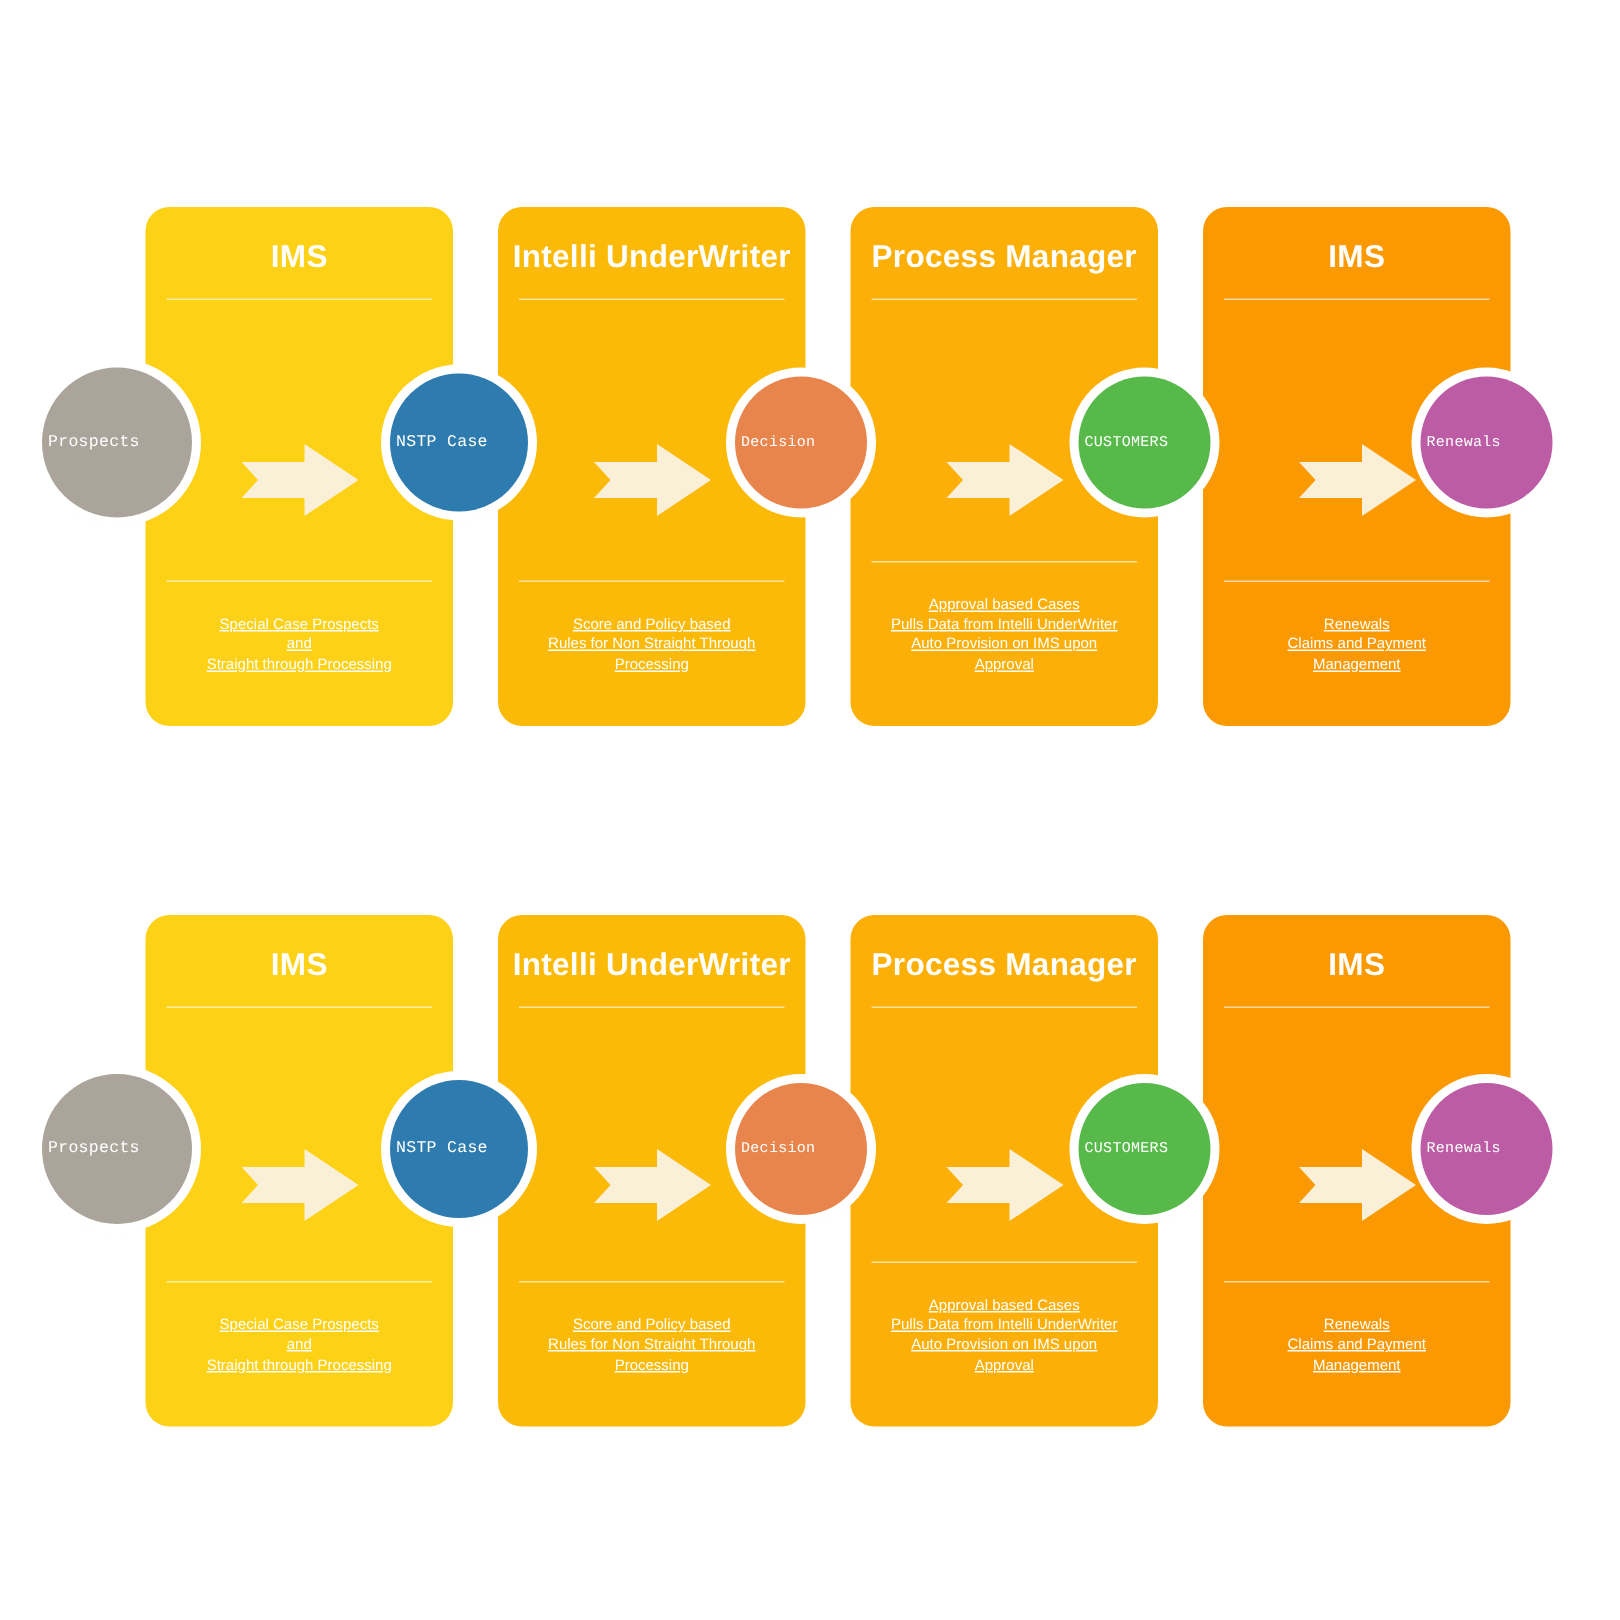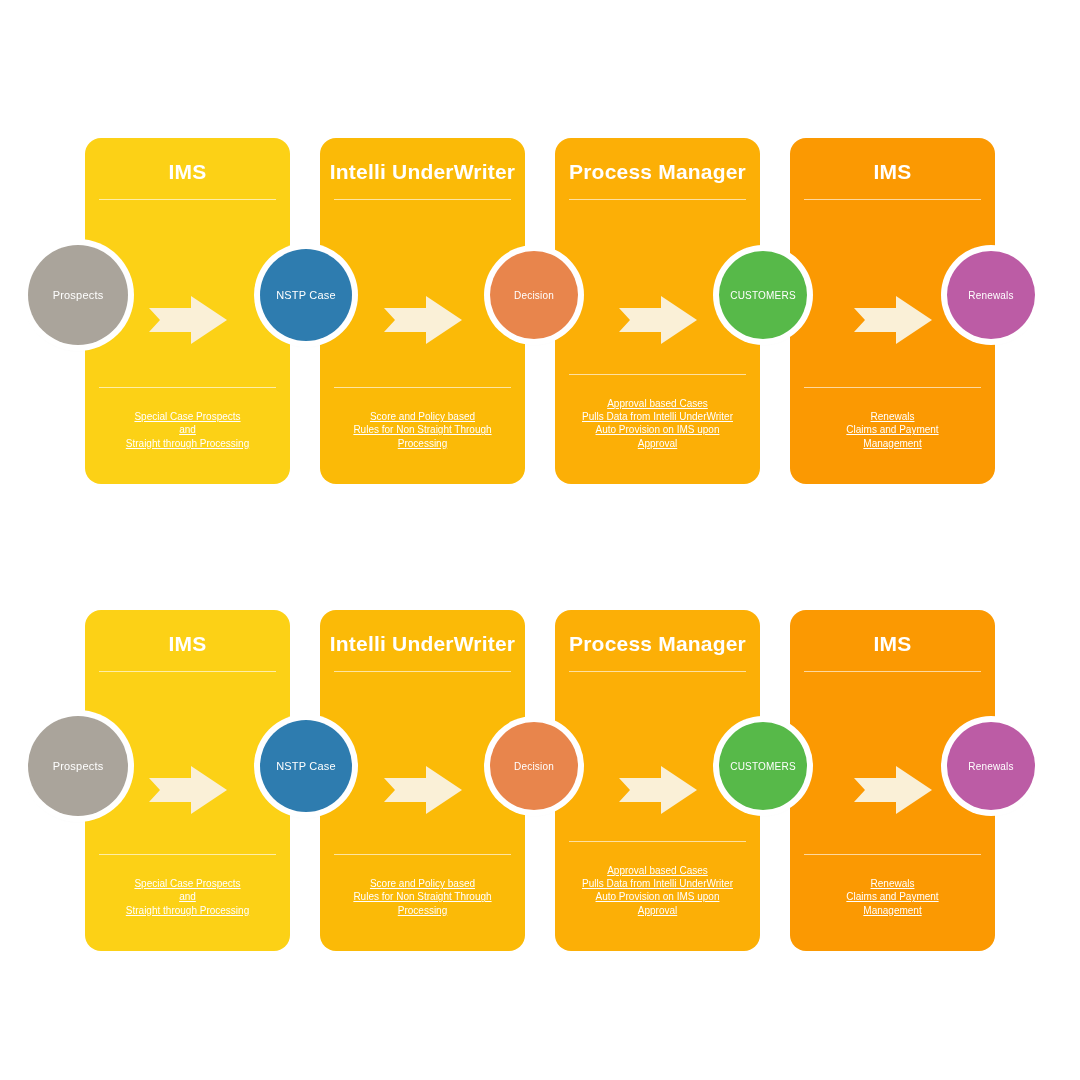--- a/index.html
+++ b/index.html
@@ -18,21 +18,21 @@
   .diagram {
     position: absolute;
     left: 0;
     width: 1080px;
   }
   #flow-top  { top: 138px; height: 346px; }
   #flow-bottom { top: 610px; height: 341px; }
 
   .cards-row {
     position: absolute;
-    left: 85px;
+    left: 97px;
     top: 0;
     width: 910px;
     height: 100%;
     display: flex;
     gap: 30px;
   }
 
   .stage-card {
     flex: 1 1 0;
     border-radius: 16px;
@@ -86,25 +86,26 @@
     height: 52px;
   }
   #flow-bottom .arrow { top: 154px; }
 
   
   .node {
     position: absolute;
     border-radius: 50%;
     display: flex;
     align-items: center;
-    justify-content: center;
+    justify-content: flex-start;
     text-align: center;
     color: #ffffff;
     box-shadow: 0 0 0 6px #ffffff, 0 2px 5px rgba(0,0,0,0.22);
     z-index: 5;
+    font-family: Liberation Mono, monospace;
   }
   .node span {
     display: block;
     font-size: 10px;
     line-height: 1.1;
     letter-spacing: 0.2px;
     padding: 0 4px;
   }
 </style>
 </head>

